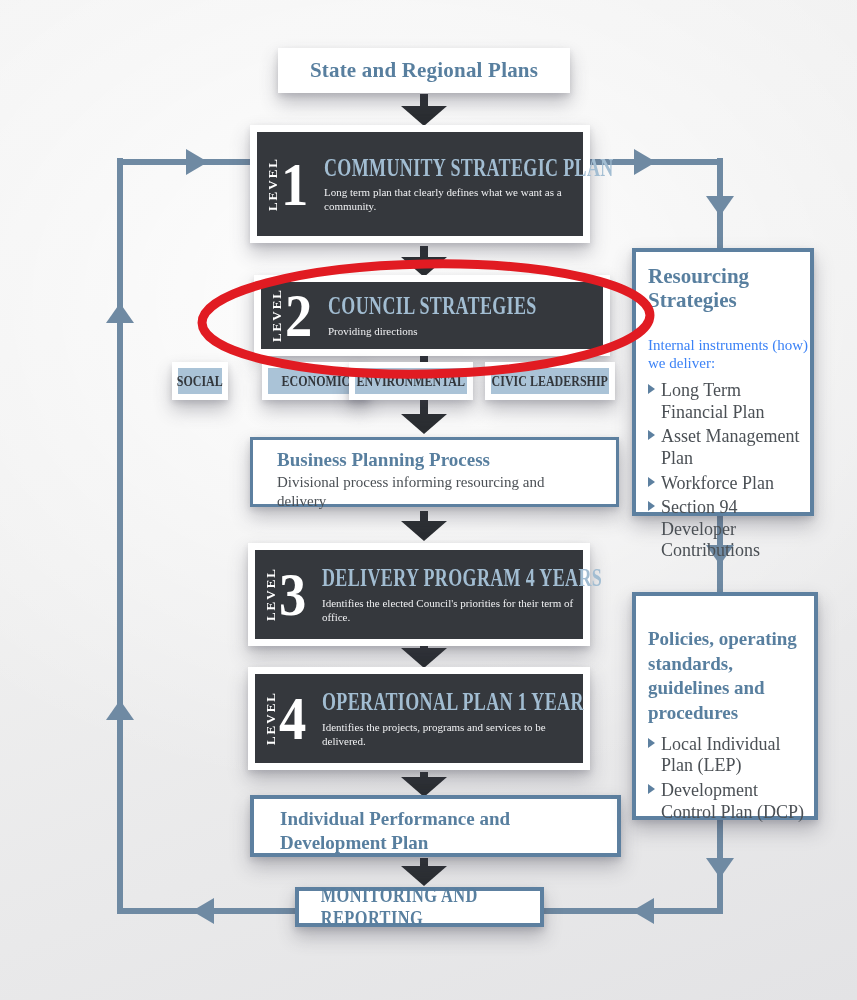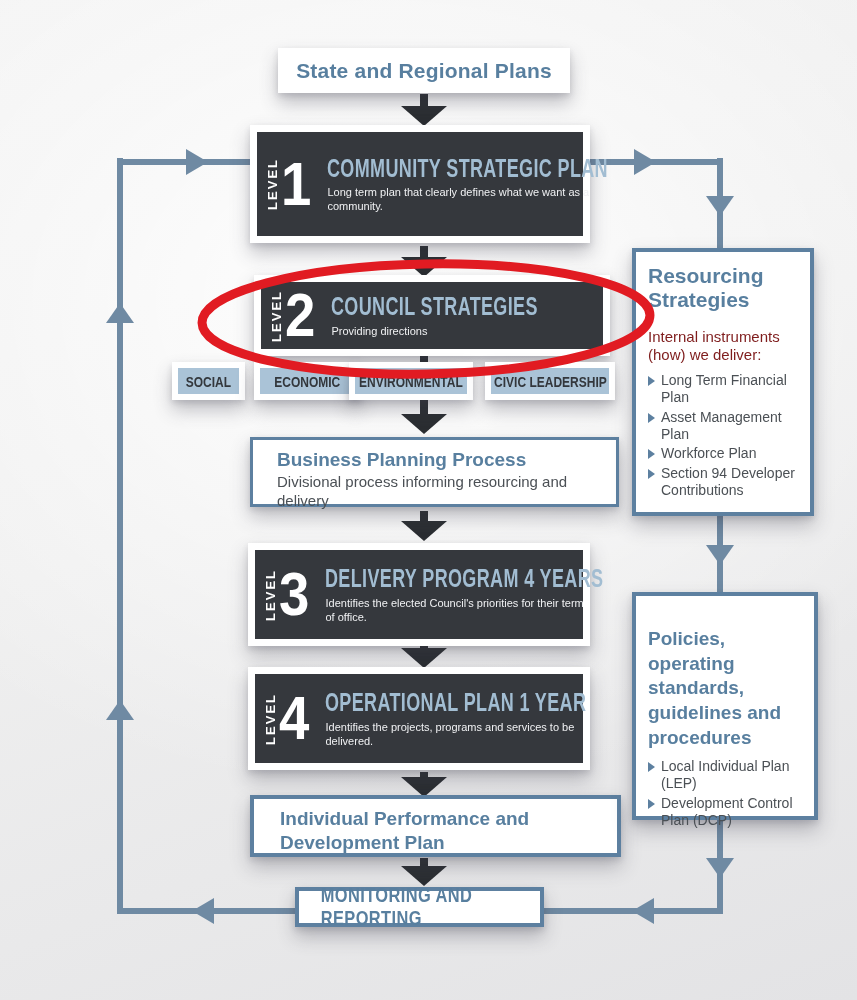--- a/index.html
+++ b/index.html
@@ -1,18 +1,18 @@
 <!DOCTYPE html>
 <html><head>
 <meta charset="utf-8">
 <style>
   html,body{margin:0;padding:0;background:#e9e9eb;}
   #canvas{
     position:relative;width:857px;height:1000px;overflow:hidden;
-    font-family:Liberation Sans, sans-serif;
+    font-family:Liberation Serif, serif;
     background:
       radial-gradient(120% 80% at 45% 30%, rgba(255,255,255,.95) 0%, rgba(255,255,255,0) 62%),
       linear-gradient(160deg,#f4f4f4 0%,#efefef 45%,#e3e3e5 100%);
   }
   
   .shadow{box-shadow:0 10px 18px rgba(60,60,75,.30),0 3px 6px rgba(60,60,75,.16);}
   .white-frame{position:absolute;background:#ffffff;}
   .blue-border{border:4px solid #5d80a0;background:#ffffff;position:absolute;}
   .steel-text{color:#587f9f;}
   .cond{display:inline-block;white-space:nowrap;transform:scaleX(.80);transform-origin:center;}
@@ -32,43 +32,43 @@
   .lv-num{font-size:62px;font-weight:bold;color:#ffffff;line-height:.85;display:inline-block;
     transform:scaleX(.88);transform-origin:left center;margin-left:2px;}
   .lv-content{margin-left:12px;width:262px;}
   .lv-title{color:#a2bdd2;font-weight:bold;font-size:25px;line-height:1.05;white-space:nowrap;
     display:block;transform:scaleX(.72);transform-origin:left center;letter-spacing:.5px;}
   .lv-desc{color:#f0f1f3;font-size:11px;line-height:1.28;margin-top:4px;}
   
   .pillar-frame{position:absolute;top:362px;height:38px;background:#ffffff;padding:6px;box-sizing:border-box;z-index:2;}
   .pillar-fill{background:#aac3d7;width:100%;height:100%;display:flex;align-items:center;justify-content:center;
     color:#33373c;font-weight:bold;font-size:15px;}
-  #pillar-0{left:172px;width:73px;}
-  #pillar-1{left:254px;width:107px;}
+  #pillar-0{left:172px;width:56px;}
+  #pillar-1{left:262px;width:107px;}
   #pillar-2{left:349px;width:124px;}
   #pillar-3{left:485px;width:130px;}
   
   #business{left:250px;top:437px;width:315px;height:46px;border-width:3px;padding:9px 24px;z-index:2;}
   #business .title{font-size:19px;font-weight:bold;}
   #business .desc{font-size:15px;color:#4b5055;line-height:1.25;margin-top:2px;width:305px;}
   #individual{left:250px;top:795px;width:311px;height:38px;padding:8px 26px;z-index:2;}
   #individual .title{font-size:19px;font-weight:bold;line-height:1.25;}
   #monitoring{left:295px;top:887px;width:241px;height:32px;display:flex;align-items:center;justify-content:center;z-index:2;}
   #monitoring .lbl{font-size:20px;font-weight:bold;letter-spacing:.5px;transform:scaleX(.82);}
   #community{left:60px;top:485px;width:104px;height:51px;display:flex;align-items:center;justify-content:center;
     text-align:center;z-index:2;}
   #community .lbl{font-size:18px;font-weight:bold;line-height:1.25;transform:scaleX(.85);display:inline-block;}
   
   #resourcing{left:632px;top:248px;width:162px;height:240px;padding:12px 0 8px 12px;z-index:2;}
   #resourcing .title{font-size:21px;font-weight:bold;line-height:1.15;}
-  .box-body{font-size:15px;color:#7f1d1d;line-height:1.2;margin-top:16px;}
+  .box-body{font-size:15px;color:#3b82f6;line-height:1.2;margin-top:24px;}
   #policies{left:632px;top:592px;width:160px;height:192px;padding:20px 6px 8px 12px;z-index:2;}
   #policies .title{font-size:19px;font-weight:bold;line-height:1.3;margin-top:11px;}
   .blist{list-style:none;margin:8px 0 0 0;padding:0;}
-  .blist li{display:flex;font-size:14px;color:#4b5055;line-height:1.2;margin-bottom:3px;}
+  .blist li{display:flex;font-size:18px;color:#4b5055;line-height:1.2;margin-bottom:3px;}
   .tri-bullet{width:0;height:0;border-left:7px solid #5d80a0;border-top:5px solid transparent;
     border-bottom:5px solid transparent;margin:4px 6px 0 0;flex:none;}
   
   .line{position:absolute;background:#6f8aa3;z-index:0;}
   #line-left-v{left:117px;top:158px;width:6px;height:755px;}
   #line-right-v{left:717px;top:158px;width:6px;height:755px;}
   #line-tl-h{left:117px;top:159px;width:133px;height:6px;}
   #line-tr-h{left:576px;top:159px;width:147px;height:6px;}
   #line-bl-h{left:117px;top:908px;width:180px;height:6px;}
   #line-br-h{left:536px;top:908px;width:187px;height:6px;}

